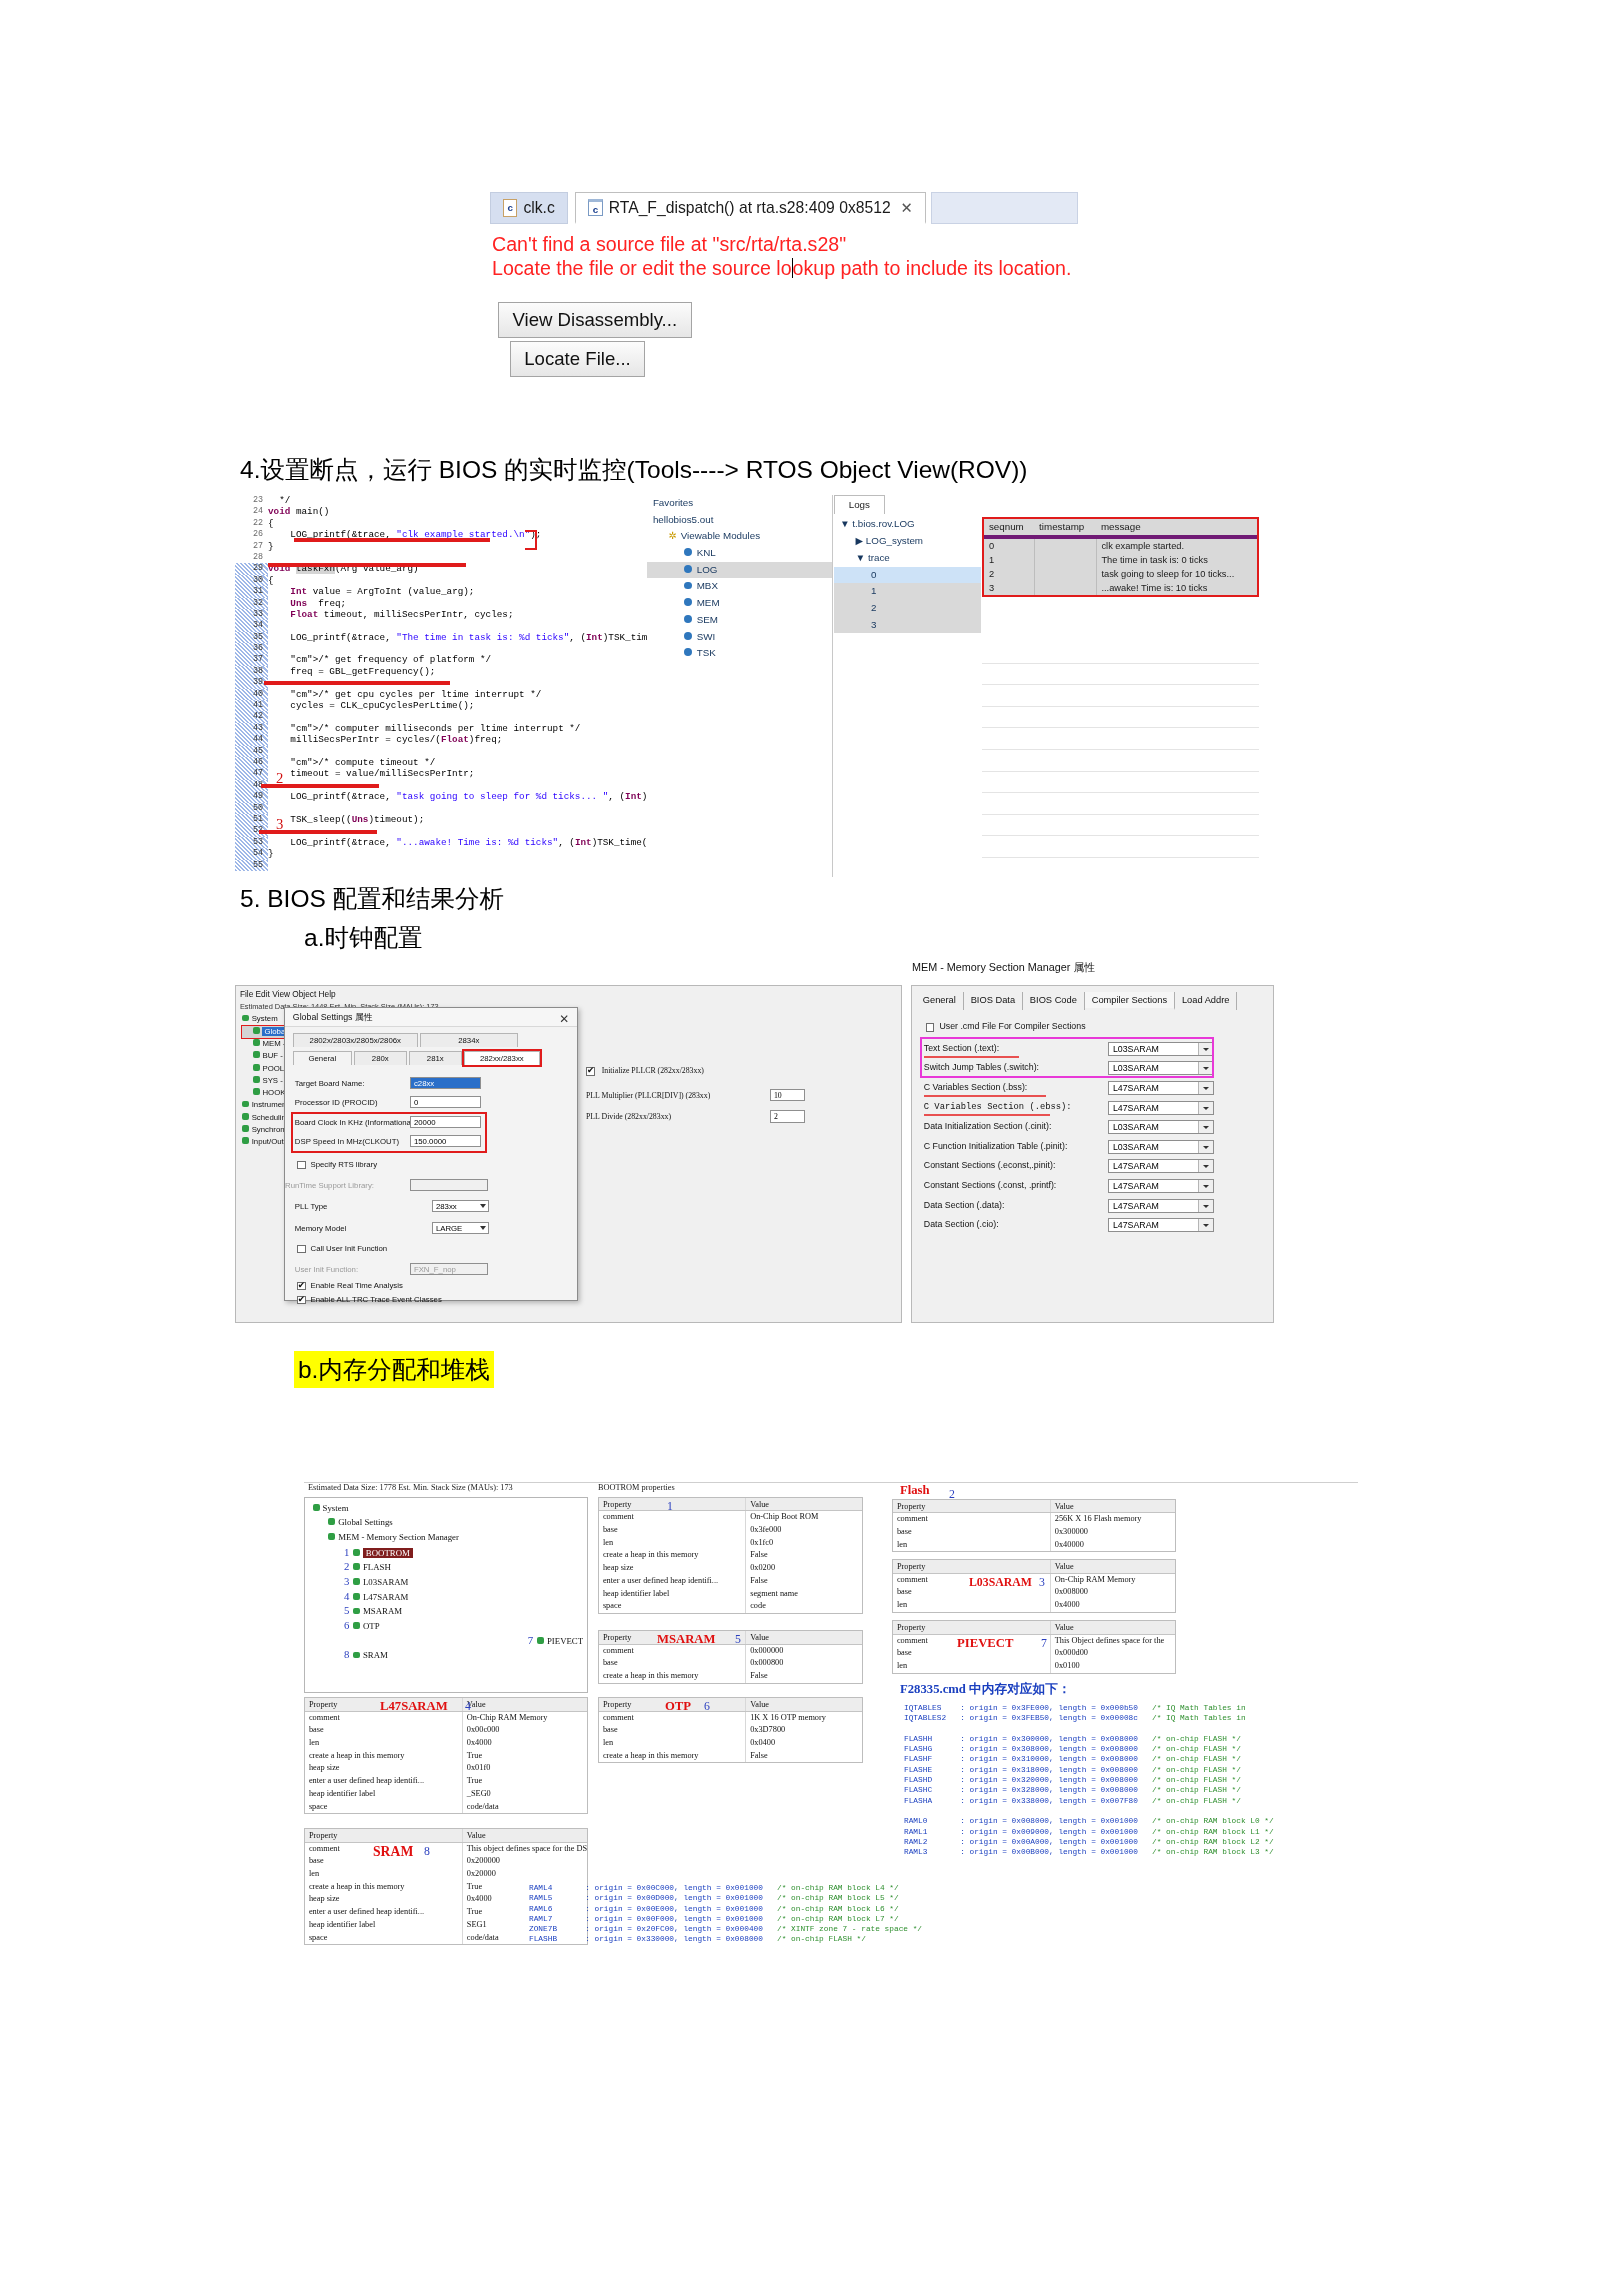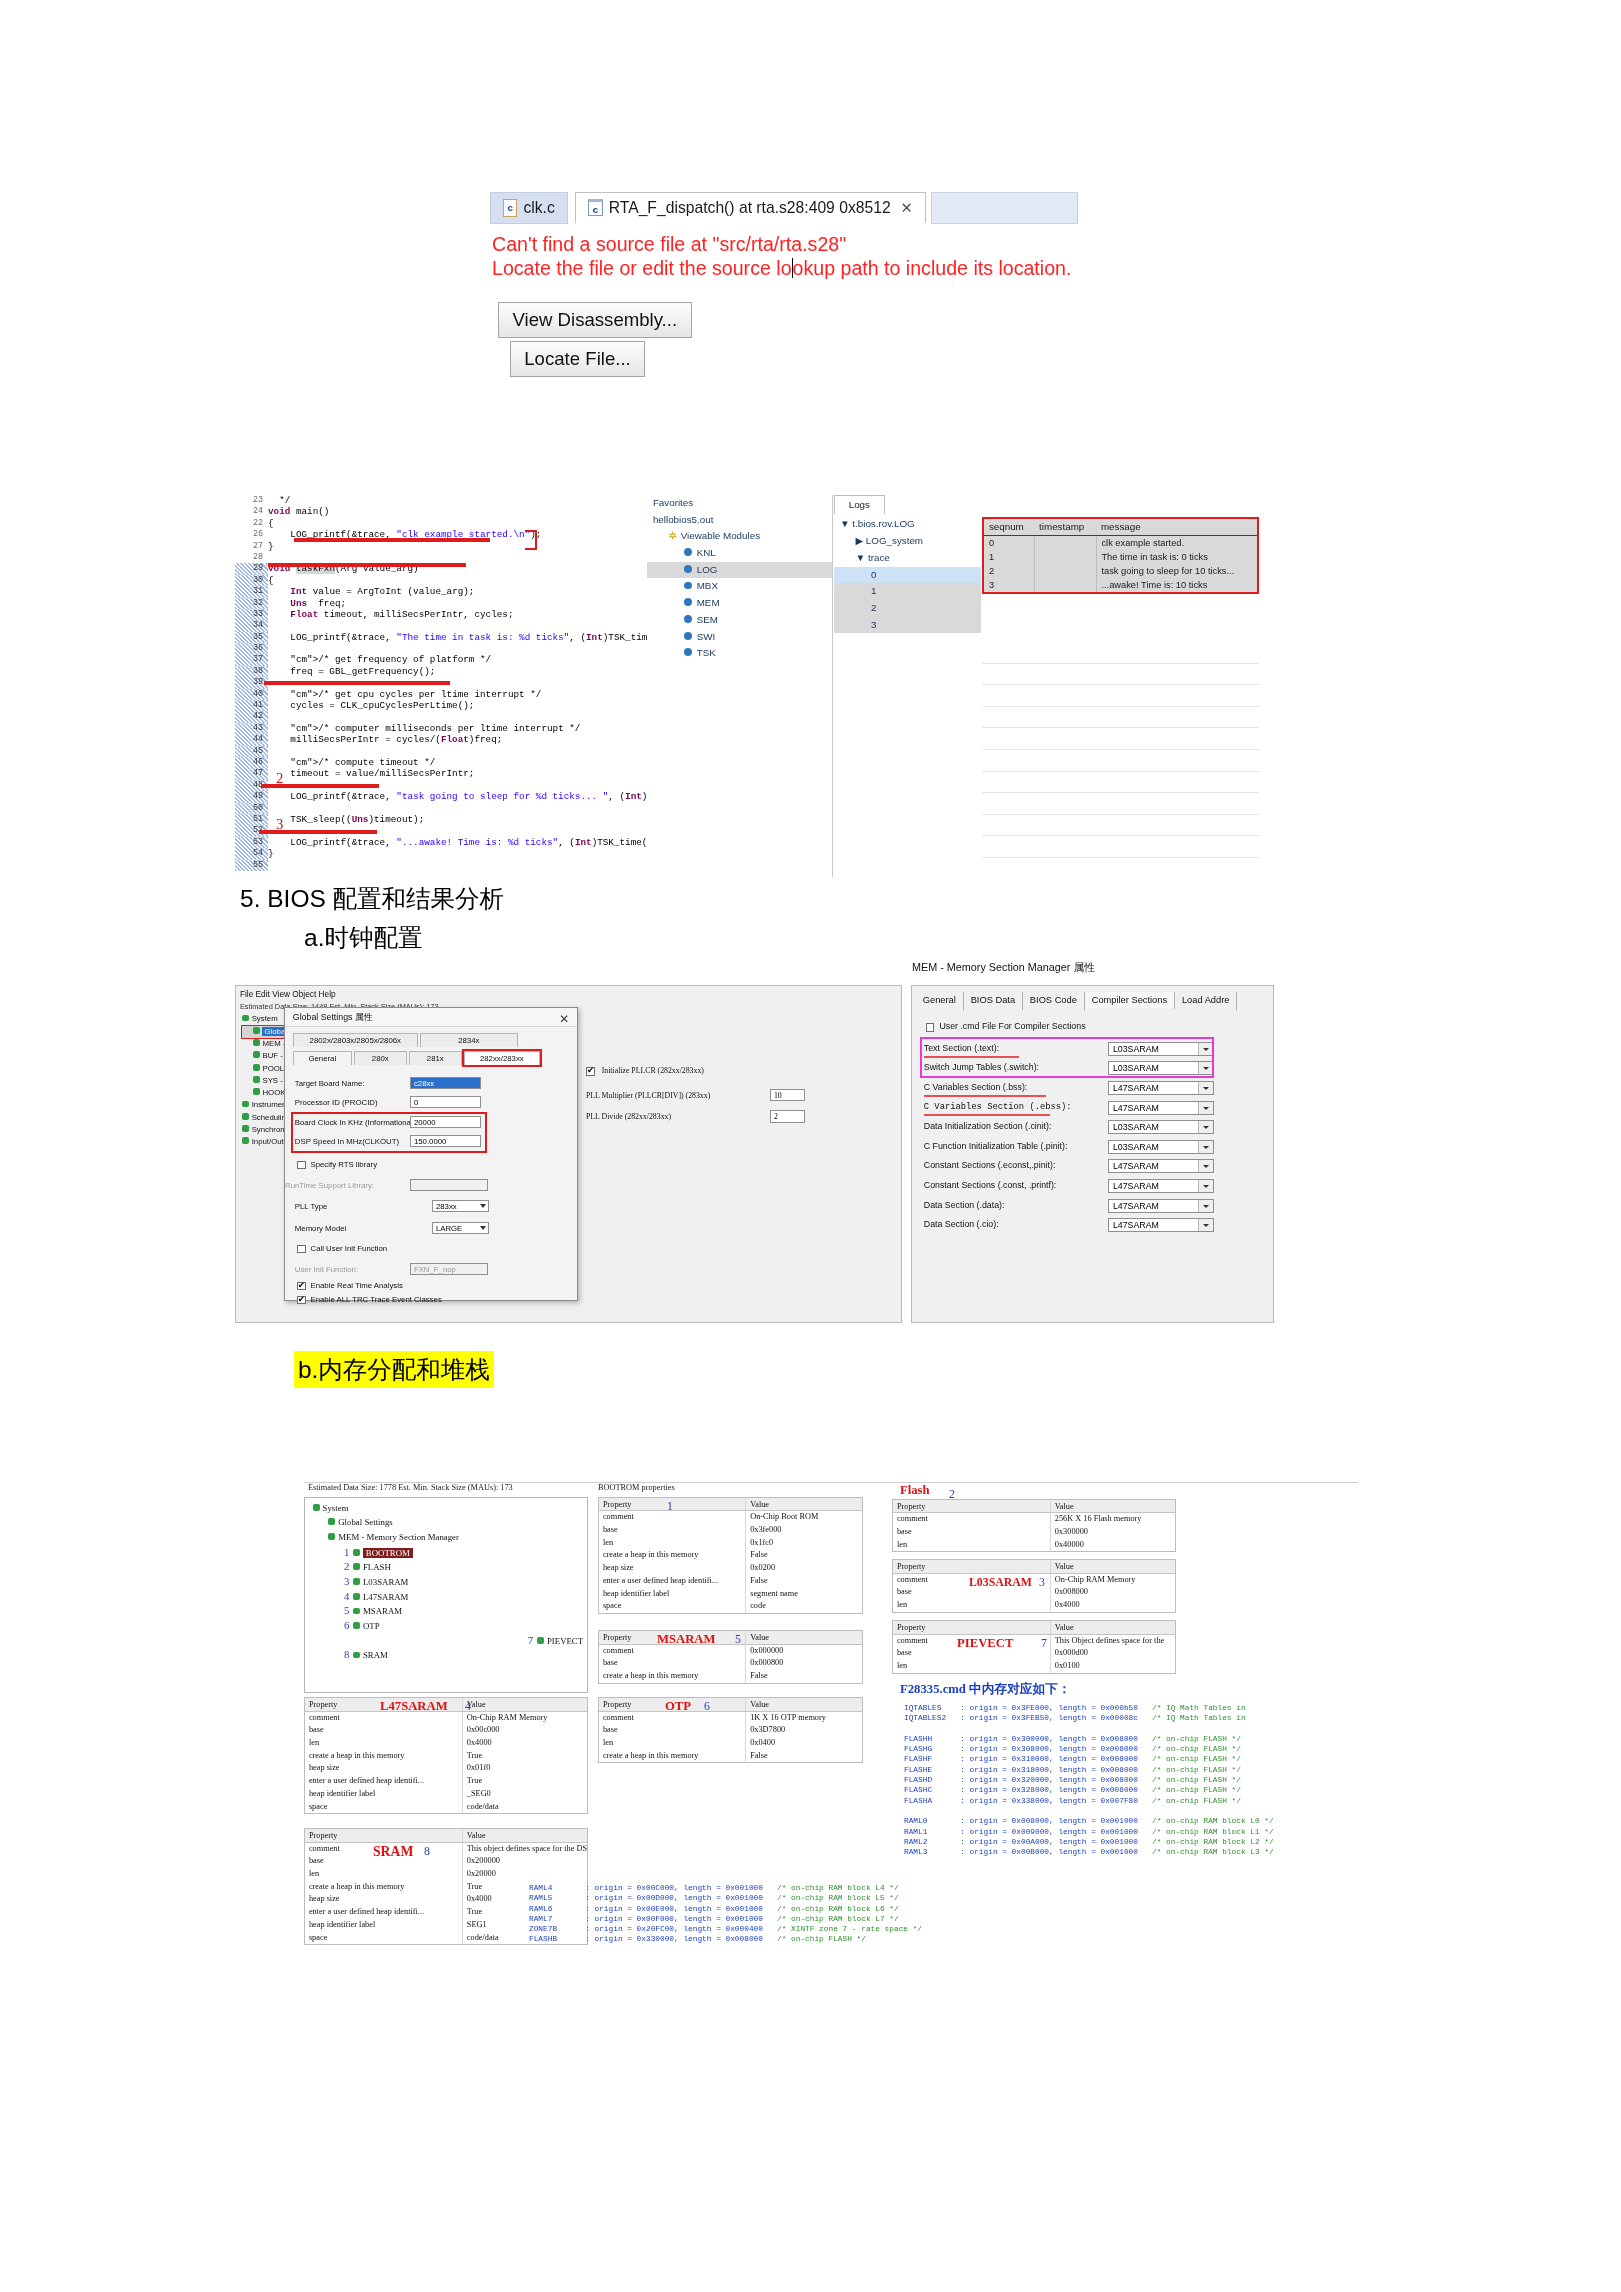--- a/index.html
+++ b/index.html
@@ -67,21 +67,21 @@
   .trow.grey { background:#d9d9d9; }
   .trow.selbl { background:#cde2f7; }
   .bullet { display:inline-block; width:7.8px; height:7.8px; border-radius:50%;
             background:#2f77bd; margin-right:4.9px; vertical-align:0px; }
   .star { color:#c99a00; margin-right:3.9px; }
   .tabhdr { height:18.6px; line-height:18.6px; padding:0 13.7px; display:inline-block;
             background:#fff; border:1px solid #bcbcbc; border-bottom:none; font-size:9.8px; color:#222; }
   .logtbl { position:absolute; left:0; top:21.6px; width:277px; border:2.9px solid #e01b1b; }
   .logtbl table { border-collapse:collapse; width:100%; background:#d9d9d9; }
   .logtbl th { font-weight:normal; font-size:9.8px; color:#1b1b1b; text-align:left;
-               padding:2.9px 4.9px; background:#d9d9d9; border-bottom:1px solid #701a75;}
+               padding:2.9px 4.9px; background:#d9d9d9; border-bottom:4px solid #701a75;}
   .logtbl td { font-size:9.3px; color:#1b1b1b; padding:2px 4.9px;
                border-right:1px solid #bdbdbd; white-space:nowrap; }
   .logtbl tr td:last-child { border-right:none; }
   .emptygrid { position:absolute; left:0; top:147px; width:277px; }
   .emptygrid div { height:21.6px; border-bottom:1px solid #e4e4e4; }
 
   
   #shot-clock { position:absolute; left:235px; top:985px; width:1039px; height:338px; background:#fff; }
 
   .ccs-bg { position:absolute; left:0; top:0; width:667px; height:338px;
@@ -184,20 +184,21 @@
 
     <div class="errline" style="top:41px;">Can't find a source file at "src/rta/rta.s28"</div>
     <div class="errline" style="top:65px;">
       <span>Locate the file or edit the source lo</span><span class="caret"></span><span>okup path to include its location.</span>
     </div>
 
     <div class="winbtn" style="left:7.8px; top:110px;">View Disassembly...</div>
     <div class="winbtn" style="left:19.6px; top:149px;">Locate File...</div>
   </div>
 
+  <div class="doc-h" style="position:absolute; left:240px; top:453px;">4.设置断点，运行 BIOS 的实时监控(Tools----&gt; RTOS Object View(ROV))</div>
 
   <div id="shot-rov">
 
     <div class="codepane" id="codepane">
         <div class="cl"><div class="gut">23</div><div>  */</div></div>
         <div class="cl"><div class="gut">24</div><div><span class="kw">void</span> main()</div></div>
         <div class="cl"><div class="gut">22</div><div>{</div></div>
         <div class="cl"><div class="gut">26</div><div>    LOG_printf(&amp;trace, <span class="str">"clk example started.\n"</span>);</div></div>
         <div class="cl"><div class="gut">27</div><div>}</div></div>
         <div class="cl"><div class="gut">28</div><div></div></div>

